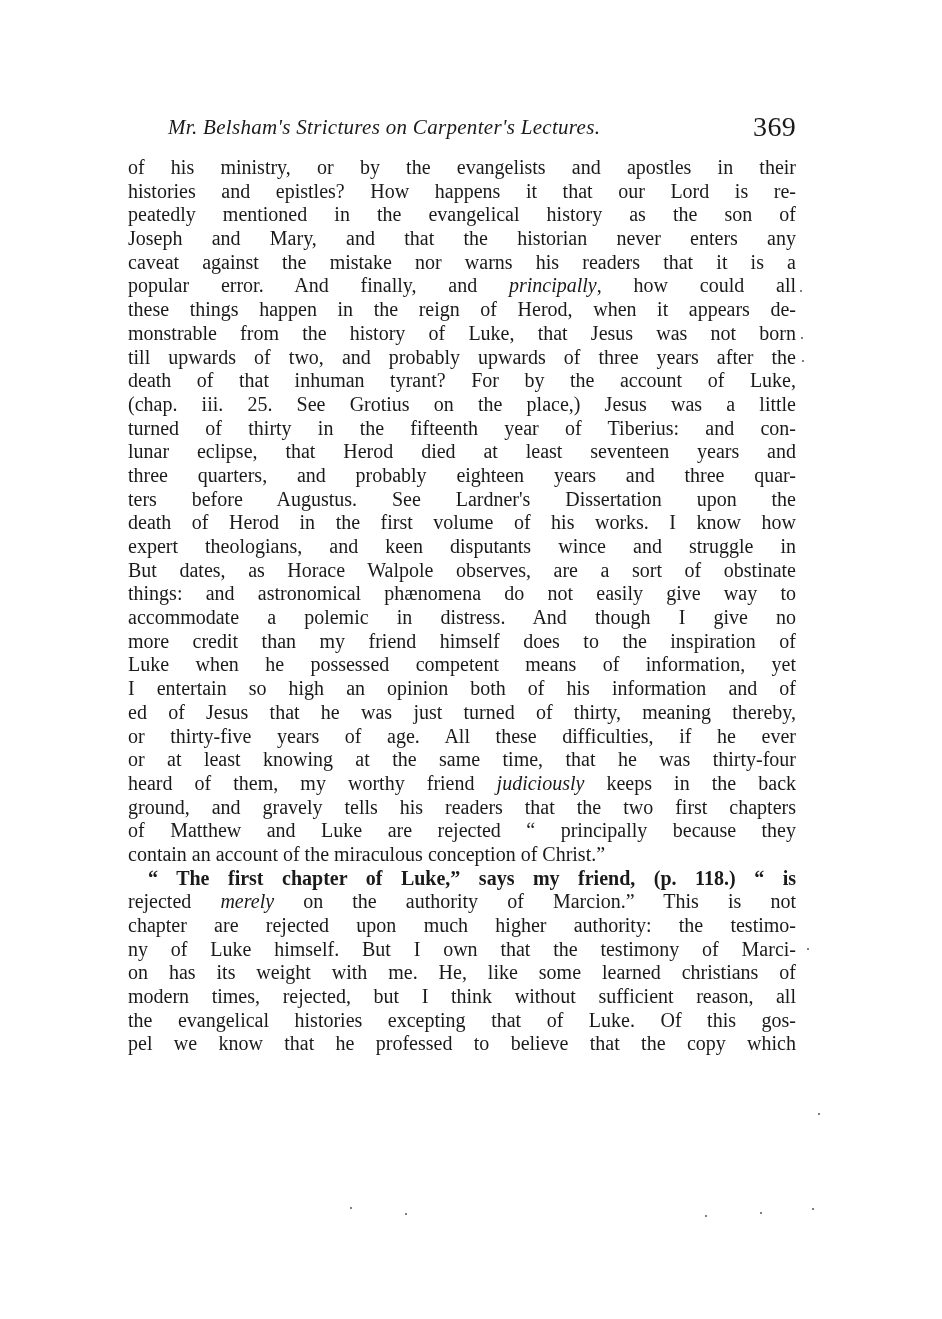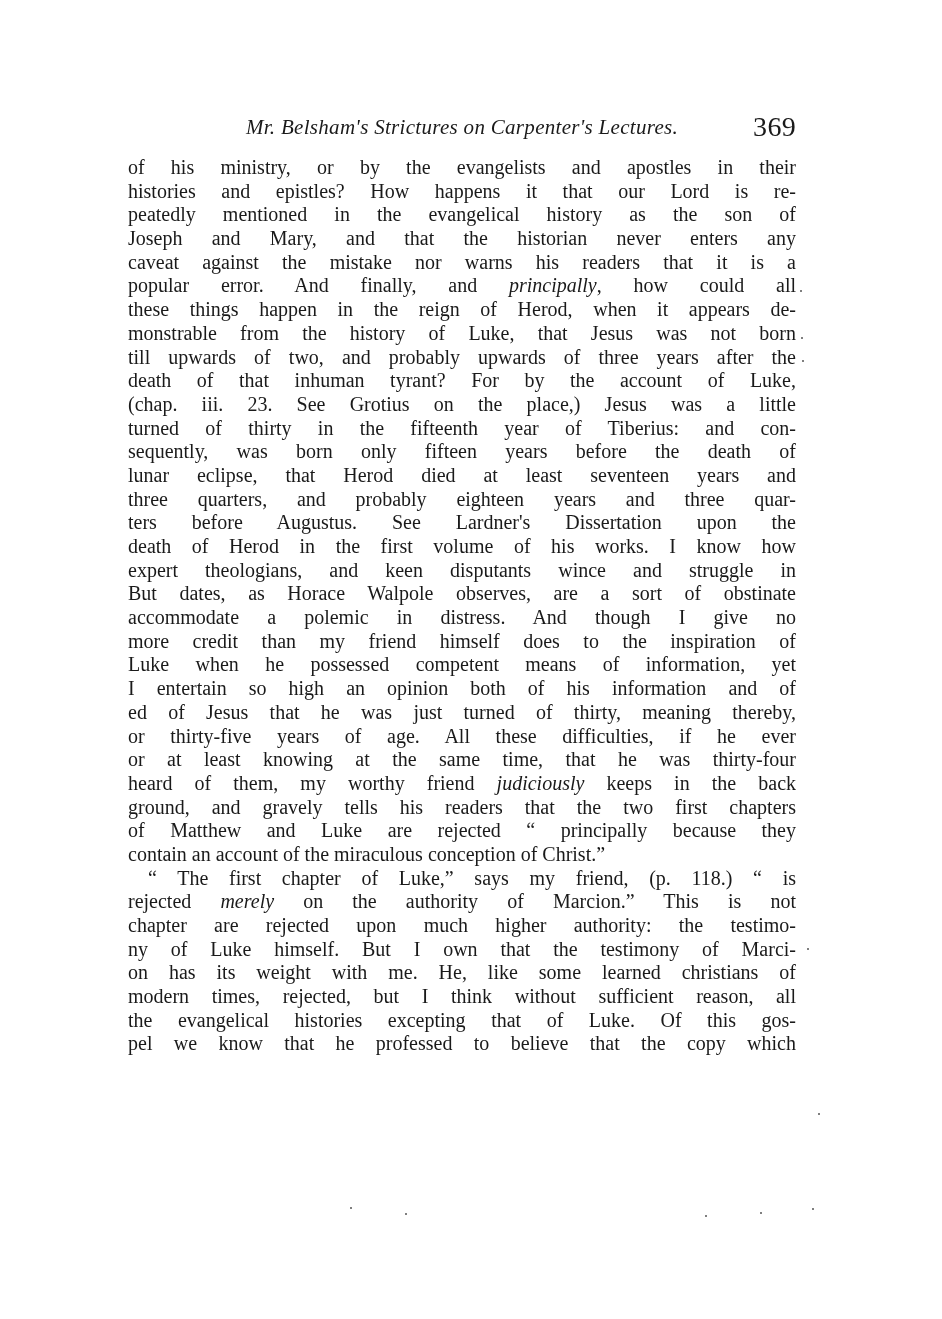--- a/index.html
+++ b/index.html
@@ -20,21 +20,20 @@
       left: 128px;
       top: 112px;
       width: 668px;
     }
     .running-head {
       position: relative;
       height: 30px;
       font-size: 21px;
       font-style: italic;
       line-height: 30px;
-      text-align: center;
       padding-left: 40px;
       padding-right: 40px;
       margin-bottom: 5px;
       letter-spacing: 0.3px;
     }
     .running-head .page-number {
       position: absolute;
       right: 0;
       top: 0;
       font-style: normal;
@@ -50,20 +49,21 @@
       white-space: nowrap;
       text-align: justify;
       text-align-last: justify;
       height: 23.7px;
     }
     .line.last {
       text-align-last: left;
     }
     .line.indent {
       padding-left: 20px;
+      font-weight: bold;
     }
     .speck {
       position: absolute;
       width: 2px;
       height: 2px;
       background: #555;
       border-radius: 1px;
     }
   </style>
 </head>
@@ -78,29 +78,29 @@
       <span class="line">of his ministry, or by the evangelists and apostles in their</span>
       <span class="line">histories and epistles? How happens it that our Lord is re-</span>
       <span class="line">peatedly mentioned in the evangelical history as the son of</span>
       <span class="line">Joseph and Mary, and that the historian never enters any</span>
       <span class="line">caveat against the mistake nor warns his readers that it is a</span>
       <span class="line">popular error.  And finally, and <em>principally</em>, how could all</span>
       <span class="line">these things happen in the reign of Herod, when it appears de-</span>
       <span class="line">monstrable from the history of Luke, that Jesus was not born</span>
       <span class="line">till upwards of two, and probably upwards of three years after the</span>
       <span class="line">death of that inhuman tyrant? For by the account of Luke,</span>
-      <span class="line">(chap. iii. 23. See Grotius on the place,) Jesus was a little</span>
+      <span class="line">(chap. iii. 25. See Grotius on the place,) Jesus was a little</span>
       <span class="line">turned of thirty in the fifteenth year of Tiberius: and con-</span>
-      <span class="line">sequently, was born only fifteen years before the death of</span>
       <span class="line">lunar eclipse, that Herod died at least seventeen years and</span>
       <span class="line">three quarters, and probably eighteen years and three quar-</span>
       <span class="line">ters before Augustus.  See Lardner's Dissertation upon the</span>
       <span class="line">death of Herod in the first volume of his works.  I know how</span>
       <span class="line">expert theologians, and keen disputants wince and struggle in</span>
       <span class="line">But dates, as Horace Walpole observes, are a sort of obstinate</span>
+      <span class="line">things: and astronomical phænomena do not easily give way to</span>
       <span class="line">accommodate a polemic in distress.  And though I give no</span>
       <span class="line">more credit than my friend himself does to the inspiration of</span>
       <span class="line">Luke when he possessed competent means of information, yet</span>
       <span class="line">I entertain so high an opinion both of his information and of</span>
       <span class="line">ed of Jesus that he was just turned of thirty, meaning thereby,</span>
       <span class="line">or thirty-five years of age.  All these difficulties, if he ever</span>
       <span class="line">or at least knowing at the same time, that he was thirty-four</span>
       <span class="line">heard of them, my worthy friend <em>judiciously</em> keeps in the back</span>
       <span class="line">ground, and gravely tells his readers that the two first chapters</span>
       <span class="line">of Matthew and Luke are rejected “ principally because they</span>

